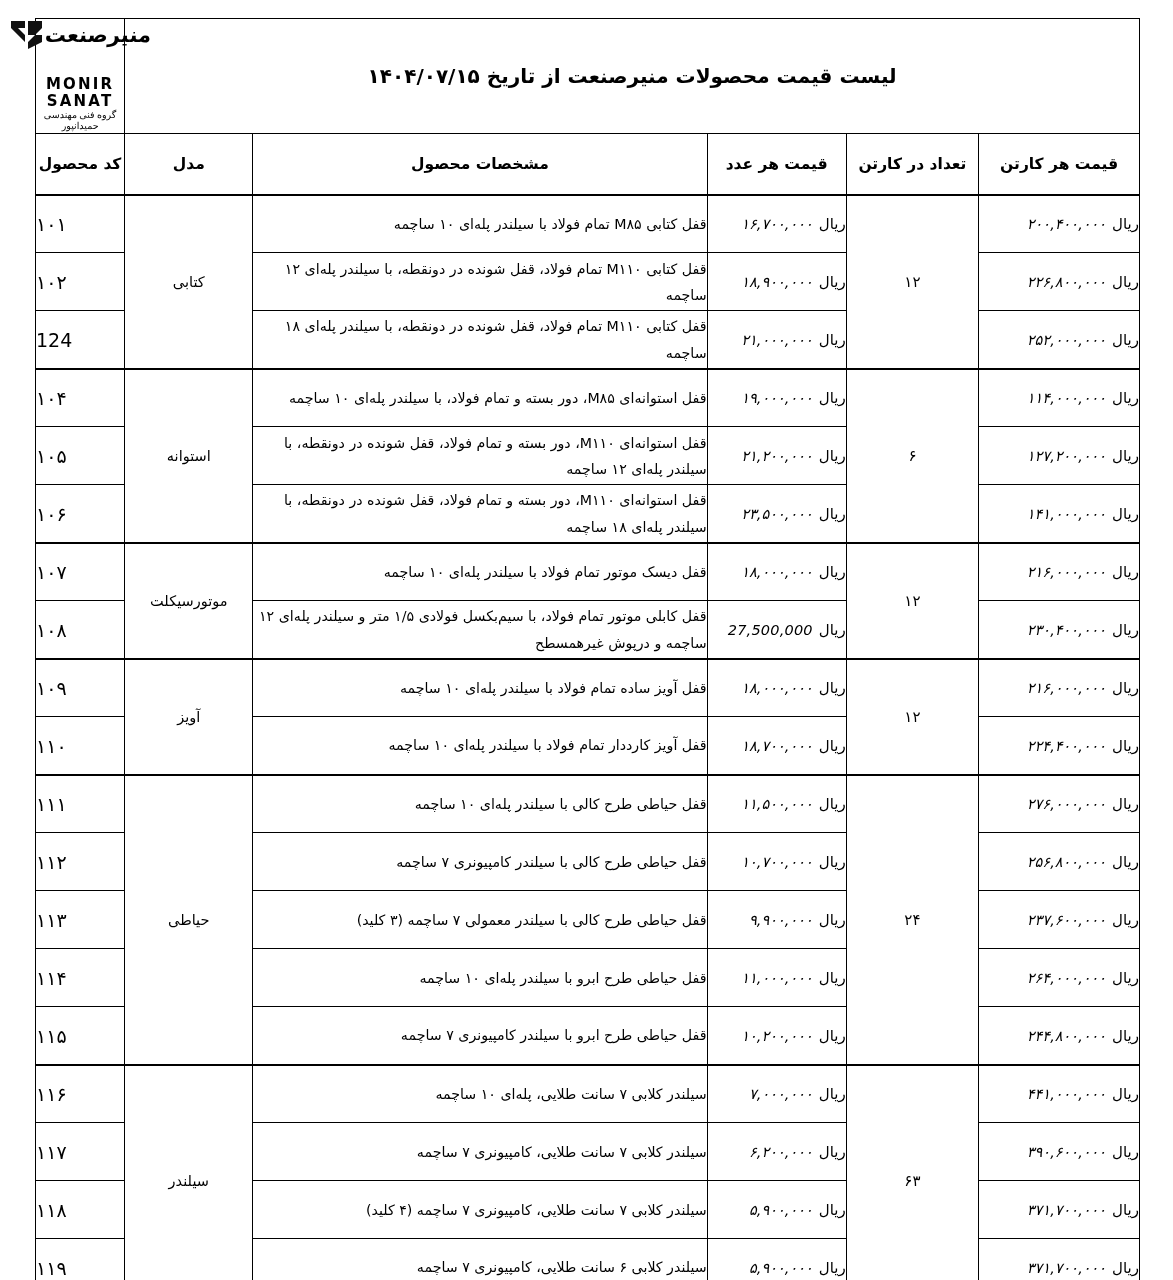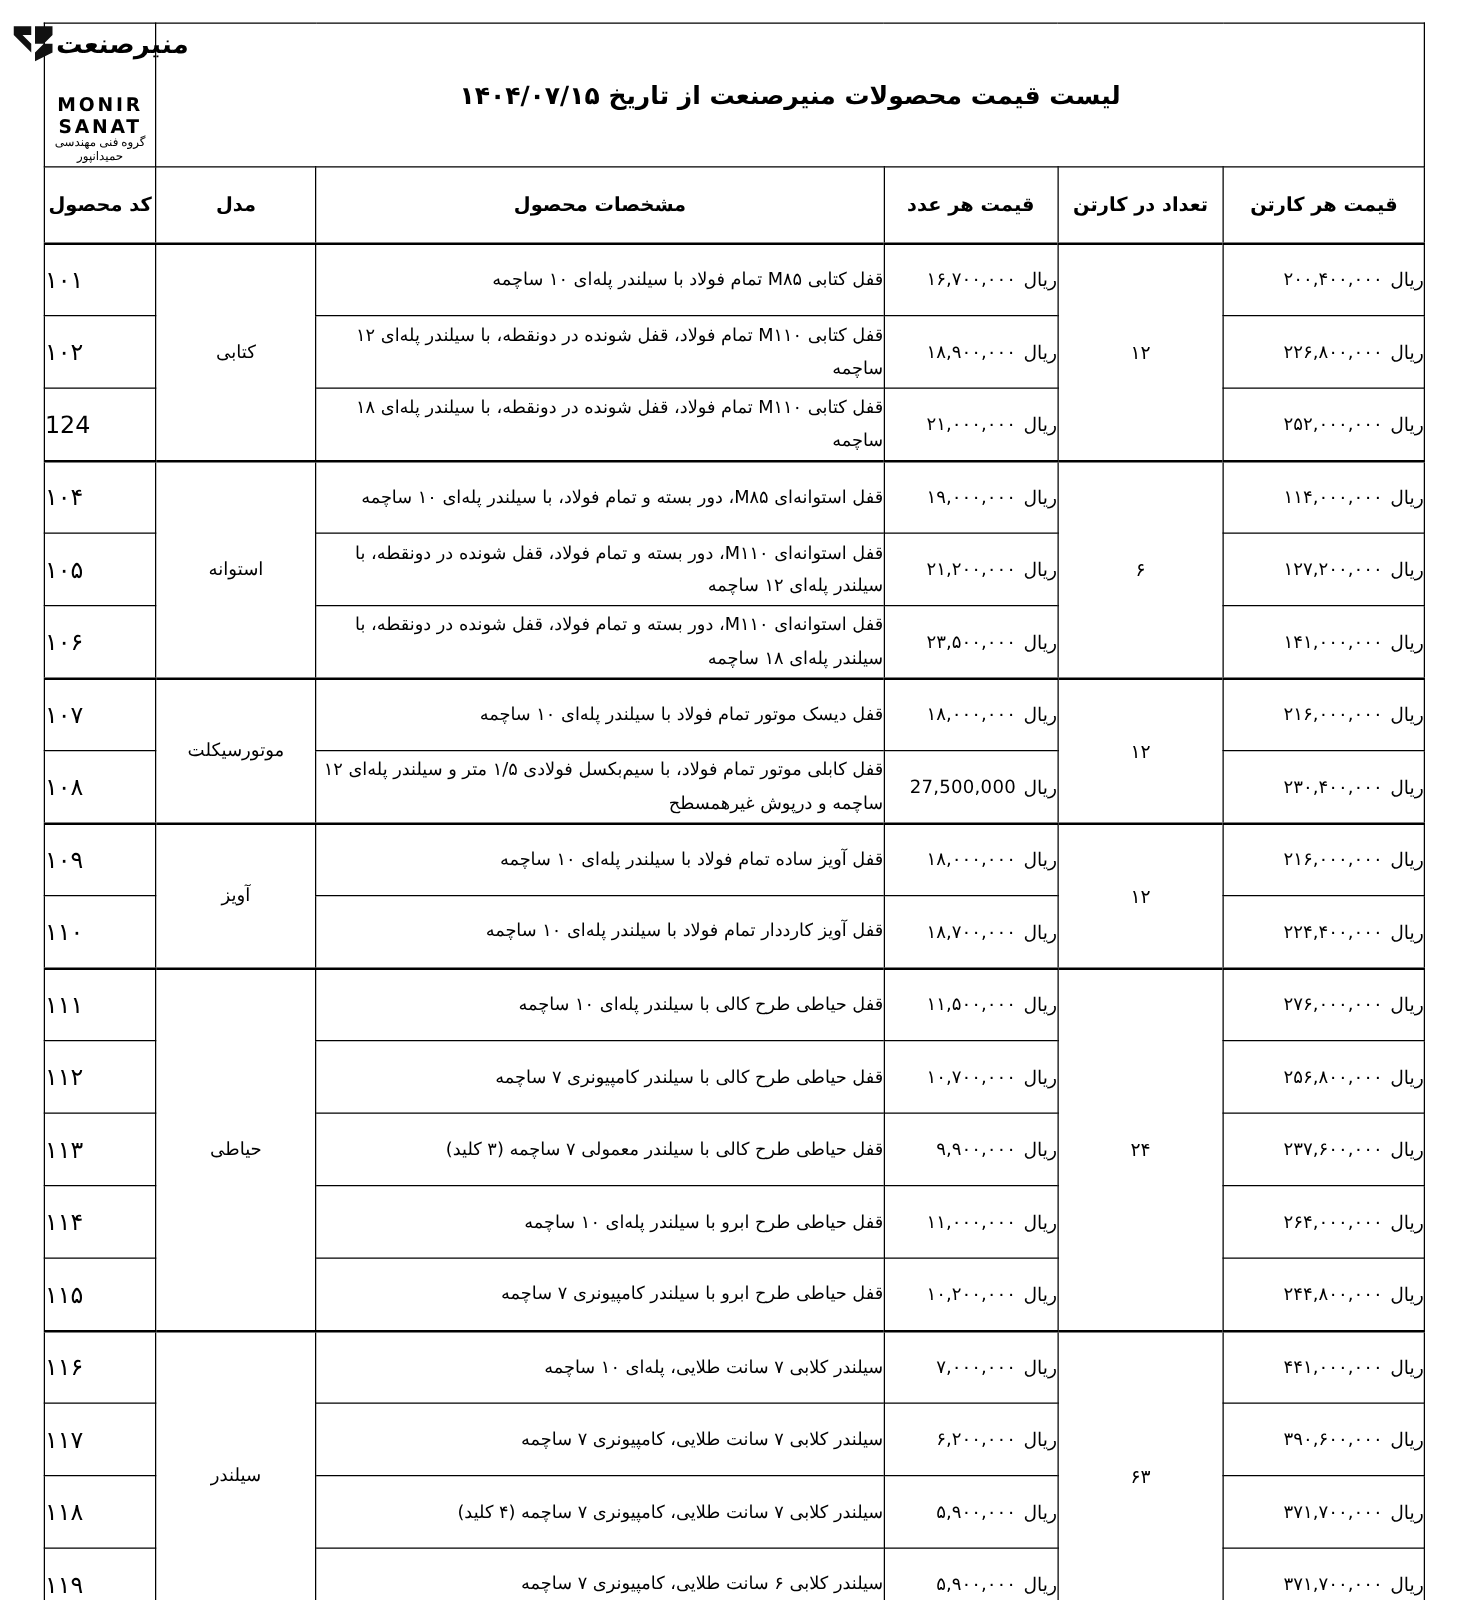--- a/index.html
+++ b/index.html
@@ -137,21 +137,21 @@
   }
 
   .price-line {
     display: flex;
     flex-direction: row;
     align-items: center;
     justify-content: flex-start;
     gap: 6px;
     white-space: nowrap;
   }
-  .price-num { letter-spacing: 0.2px; }
+  .price-num { letter-spacing: 0.2px; font-style: italic; }
   .price-cur { font-size: 15px; }
 
   
   tr.group-start > td,
   tr.group-start > th {
     border-top: 2.5px solid #000000;
   }
   tr.group-end > td {
     border-bottom: 2.5px solid #000000;
   }

